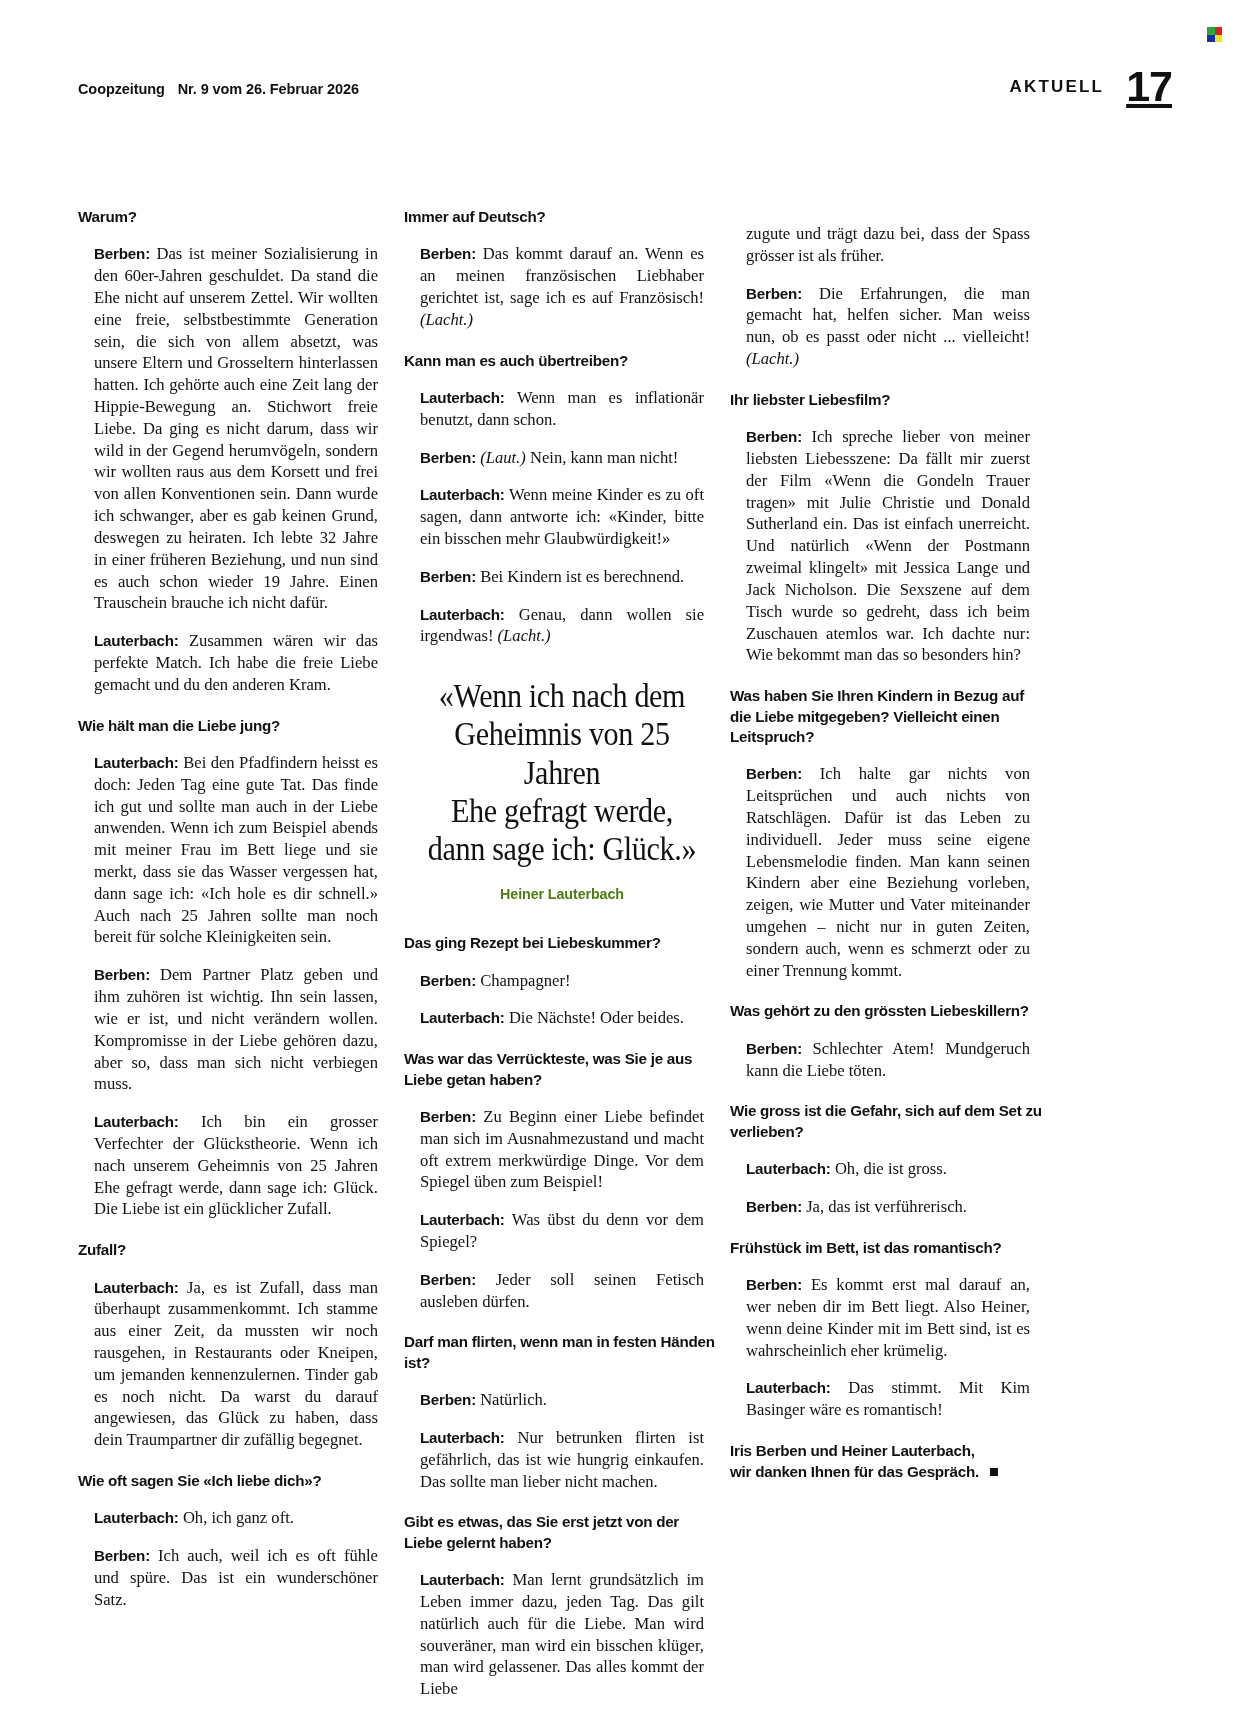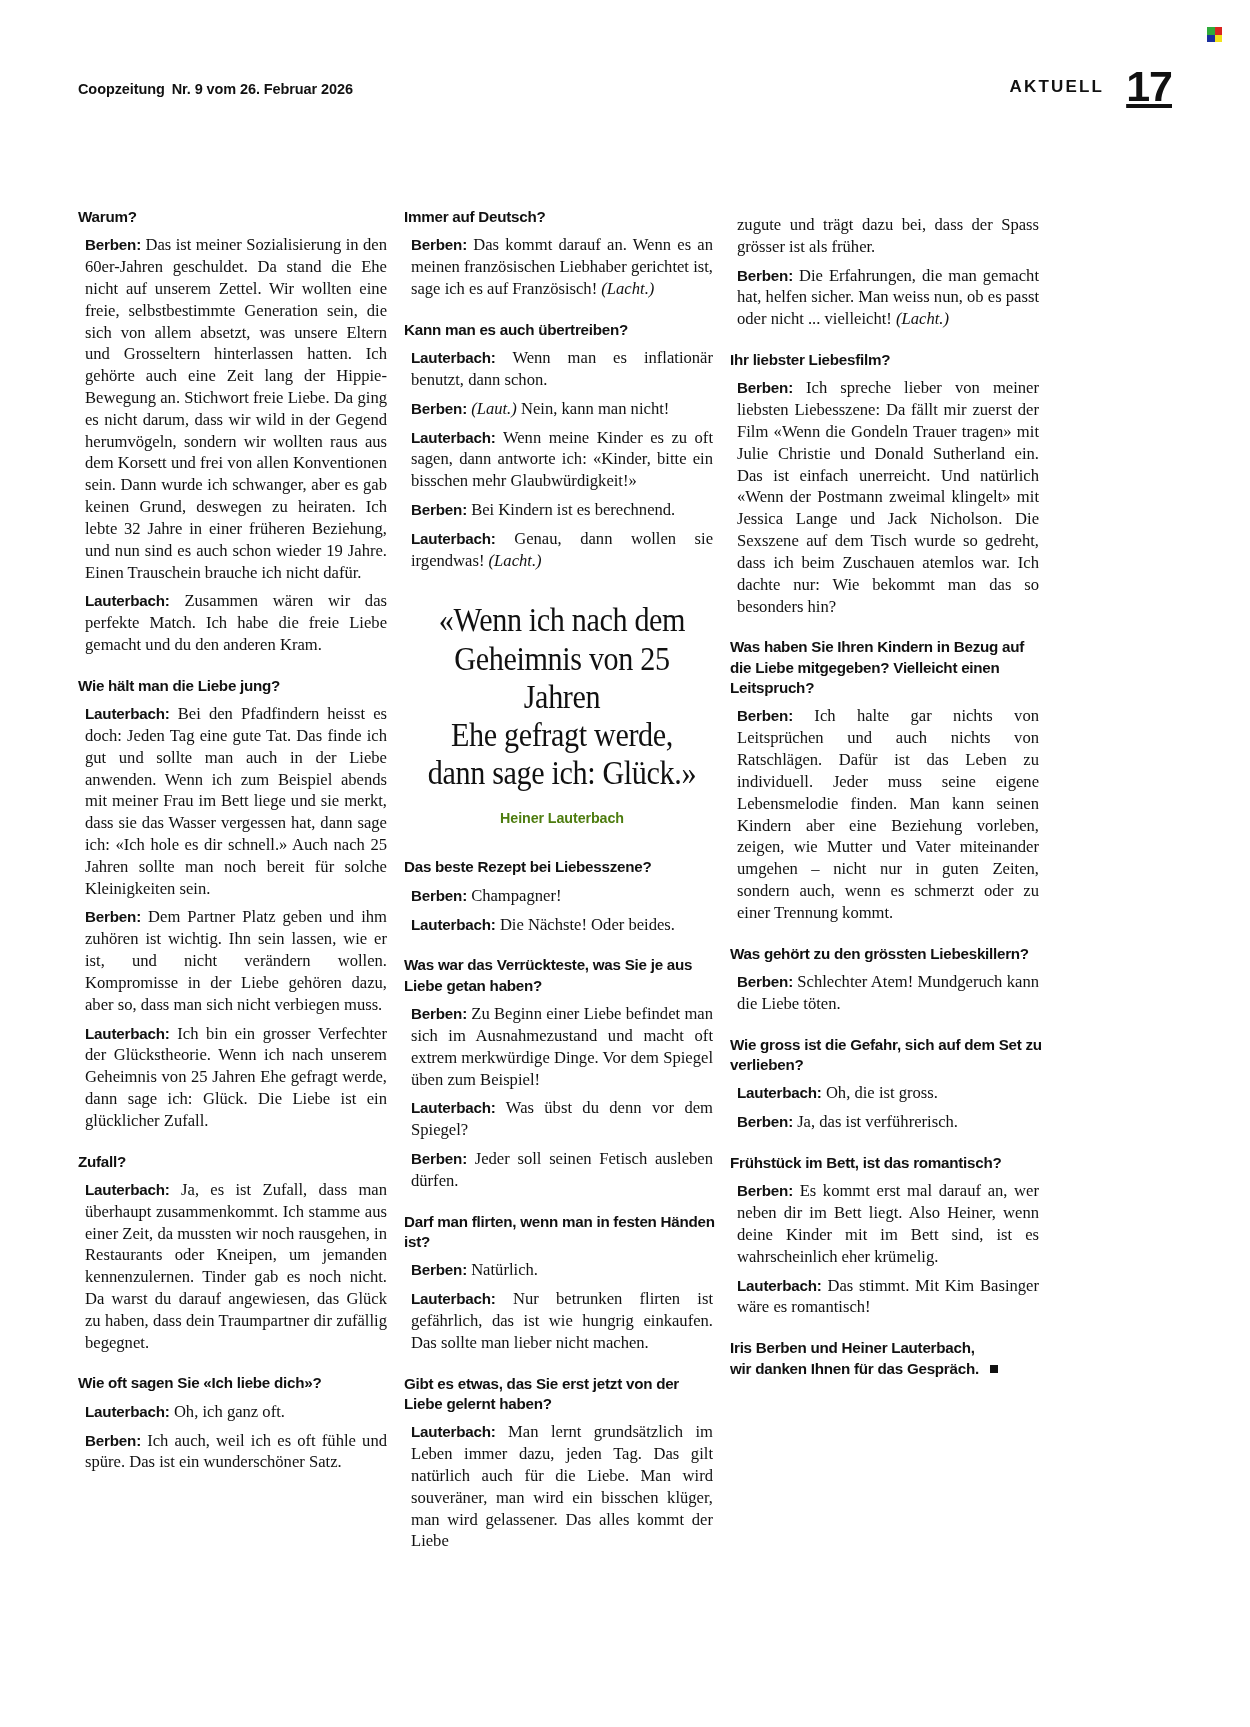--- a/index.html
+++ b/index.html
@@ -44,21 +44,21 @@
     right: 78px;
     height: 36px;
     display: flex;
     align-items: baseline;
     justify-content: space-between;
     font-family: "Liberation Sans", "DejaVu Sans", sans-serif;
   }
   .masthead-left {
     display: flex;
     align-items: baseline;
-    gap: 7px;
+    gap: 13px;
     font-size: 14.5px;
     letter-spacing: -0.1px;
     color: #111;
   }
   .masthead-left .brand {
     font-weight: 700;
   }
   .masthead-left .issue {
     font-weight: 700;
   }
@@ -117,21 +117,21 @@
     color: #111;
   }
   .a {
     font-family: "Liberation Serif", "DejaVu Serif", serif;
     font-size: 16.6px;
     line-height: 1.315;
     text-align: justify;
     text-justify: inter-word;
     hyphens: auto;
     -webkit-hyphens: auto;
-    margin: 7px;
+    margin: 16px;
     color: #111;
   }
   .a + .a { margin-top: 0; }
   .spk {
     font-family: "Liberation Sans", "DejaVu Sans", sans-serif;
     font-weight: 700;
     font-size: 15.2px;
     letter-spacing: -0.2px;
   }
   .em {
@@ -240,21 +240,21 @@
           <p class="a"><span class="spk">Berben:</span> <span class="em">(Laut.)</span> Nein, kann man nicht!</p>
           <p class="a"><span class="spk">Lauterbach:</span> Wenn meine Kinder es zu oft sagen, dann antworte ich: «Kinder, bitte ein bisschen mehr Glaubwürdigkeit!»</p>
           <p class="a"><span class="spk">Berben:</span> Bei Kindern ist es berechnend.</p>
           <p class="a"><span class="spk">Lauterbach:</span> Genau, dann wollen sie irgendwas! <span class="em">(Lacht.)</span></p>
         </div>
         <div class="pullquote">
           <p class="pq-text">«Wenn ich nach dem<br>Geheimnis von 25 Jahren<br>Ehe gefragt werde,<br>dann sage ich: Glück.»</p>
           <p class="pq-attr">Heiner Lauterbach</p>
         </div>
         <div class="qa">
-          <p class="q">Das beste Rezept bei Liebesszene?</p>
+          <p class="q">Das ging Rezept bei Liebeskummer?</p>
           <p class="a"><span class="spk">Berben:</span> Champagner!</p>
           <p class="a"><span class="spk">Lauterbach:</span> Die Nächste! Oder beides.</p>
         </div>
         <div class="qa">
           <p class="q">Was war das Verrückteste, was Sie je aus Liebe getan haben?</p>
           <p class="a"><span class="spk">Berben:</span> Zu Beginn einer Liebe befindet man sich im Ausnahmezustand und macht oft extrem merkwürdige Dinge. Vor dem Spiegel üben zum Beispiel!</p>
           <p class="a"><span class="spk">Lauterbach:</span> Was übst du denn vor dem Spiegel?</p>
           <p class="a"><span class="spk">Berben:</span> Jeder soll seinen Fetisch ausleben dürfen.</p>
         </div>
         <div class="qa">

